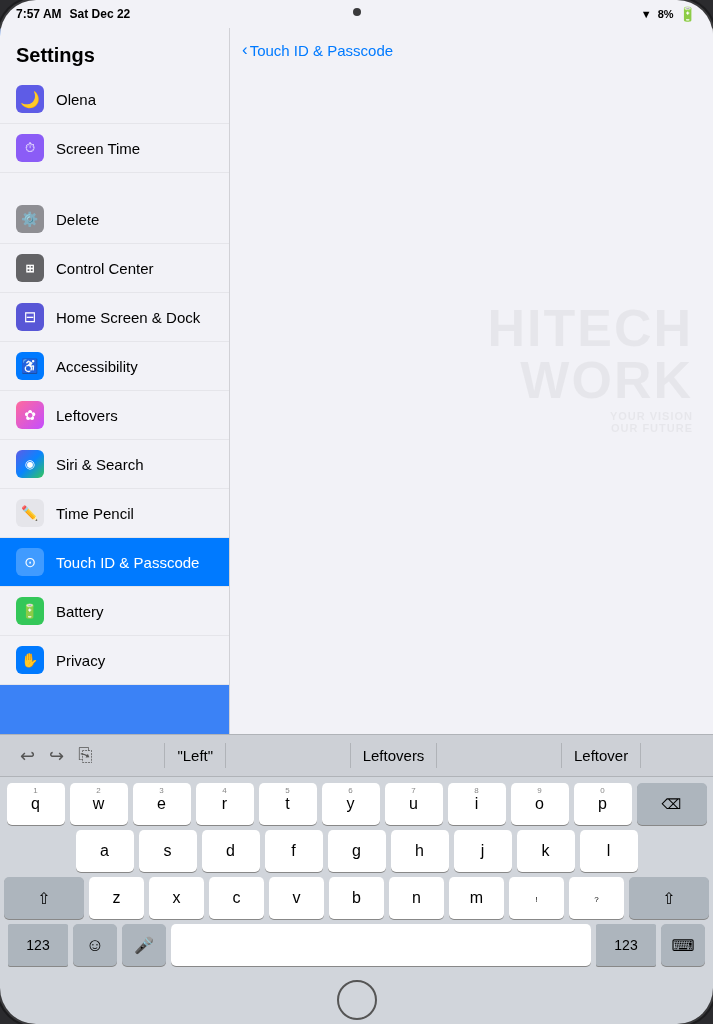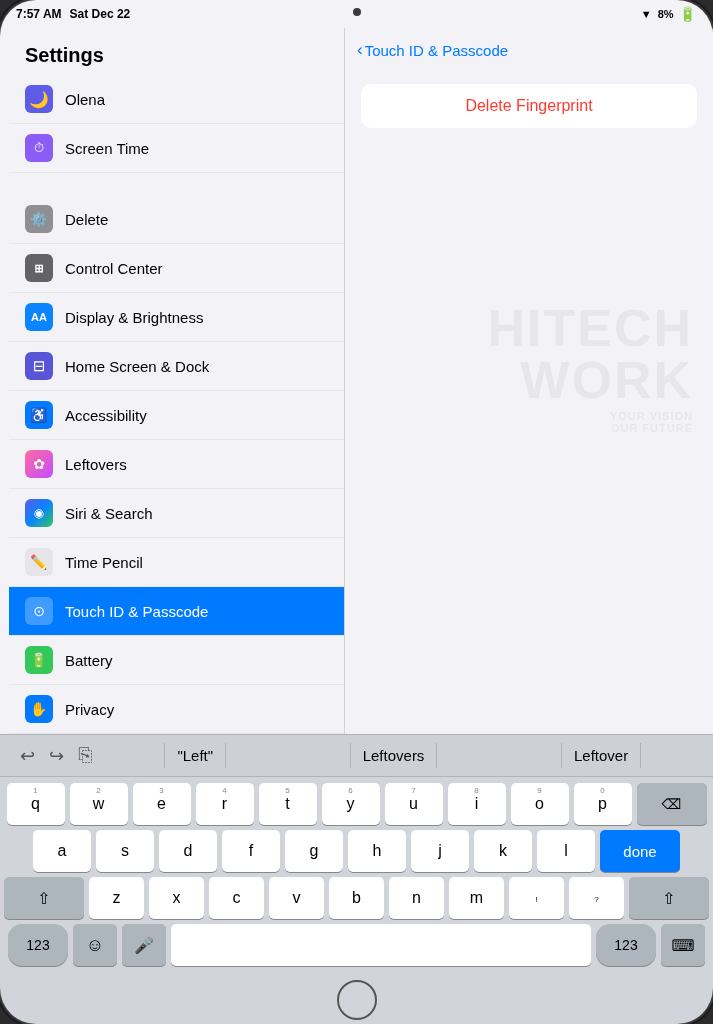--- a/index.html
+++ b/index.html
@@ -45,25 +45,24 @@
       background: #3a3a3c;
       border-radius: 50%;
     }
     .main-content {
       display: flex;
       height: calc(100% - 28px - 290px);
       background: #f2f2f7;
     }
     
     .sidebar {
-      width: 336px;
+      width: 230px;
       background: #3b82f6;
       border-right: 1px solid #d1d1d6;
       overflow: hidden;
-      margin-left: 9px;
     }
     .sidebar-header {
       padding: 16px 16px 8px 16px;
       font-size: 20px;
       font-weight: 700;
       color: #000;
       background: #f2f2f7;
     }
     .sidebar-section {
       margin-bottom: 0;
@@ -295,21 +294,21 @@
       display: flex;
       align-items: center;
       justify-content: center;
       font-size: 13px;
       color: #888;
       box-shadow: 0 1px 0 #888;
       cursor: pointer;
     }
     .key-123 {
       background: #adb5bd;
-      border-radius: 14px;
+      border-radius: 2px;
       height: 42px;
       width: 60px;
       display: flex;
       align-items: center;
       justify-content: center;
       font-size: 14px;
       box-shadow: 0 1px 0 #888;
       cursor: pointer;
     }
     .key-emoji {
@@ -403,24 +402,20 @@
       <div class="sidebar-section">
         <div class="sidebar-item">
           <div class="icon icon-general" style="font-size:14px;">⚙️</div>
           <span class="sidebar-item-label">Delete</span>
         </div>
         <div class="sidebar-item">
           <div class="icon icon-controlcenter" style="font-size:11px; font-weight:700; color:white; background:#636366; border-radius:6px;">⊞</div>
           <span class="sidebar-item-label">Control Center</span>
         </div>
         <div class="sidebar-item">
-          <div class="icon icon-display" style="font-size:11px;font-weight:700;color:white;">AA</div>
-          <span class="sidebar-item-label">Display &amp; Brightness</span>
-        </div>
-        <div class="sidebar-item">
           <div class="icon icon-homescreen" style="font-size:15px;">⊟</div>
           <span class="sidebar-item-label">Home Screen &amp; Dock</span>
         </div>
         <div class="sidebar-item">
           <div class="icon icon-accessibility" style="font-size:14px;">♿</div>
           <span class="sidebar-item-label">Accessibility</span>
         </div>
         <div class="sidebar-item">
           <div class="icon icon-wallpaper" style="font-size:14px; background: linear-gradient(135deg,#ff6b9d,#c44dff);">✿</div>
           <span class="sidebar-item-label">Leftovers</span>
@@ -451,23 +446,20 @@
     <div class="right-panel" style="position:relative;">
 
       <div class="right-header">
         <div class="back-btn">
           <span class="back-chevron">‹</span>
           <span>Touch ID &amp; Passcode</span>
         </div>
       </div>
 
       <div class="right-content">
-        <div class="delete-fingerprint-btn">
-          <span>Delete Fingerprint</span>
-        </div>
       </div>
 
       <div class="watermark">
         <div class="watermark-text1">HITECH</div>
         <div class="watermark-text2">WORK</div>
         <div class="watermark-sub">YOUR VISION<br>OUR FUTURE</div>
       </div>
     </div>
   </div>
 
@@ -505,21 +497,20 @@
       <div class="key-row">
         <div class="key">a</div>
         <div class="key">s</div>
         <div class="key">d</div>
         <div class="key">f</div>
         <div class="key">g</div>
         <div class="key">h</div>
         <div class="key">j</div>
         <div class="key">k</div>
         <div class="key">l</div>
-        <div class="key blue" style="max-width:80px;font-size:15px;">done</div>
       </div>
 
       <div class="key-row">
         <div class="key special wide" style="font-size:16px;max-width:70px;">⇧</div>
         <div class="key">z</div>
         <div class="key">x</div>
         <div class="key">c</div>
         <div class="key">v</div>
         <div class="key">b</div>
         <div class="key">n</div>

